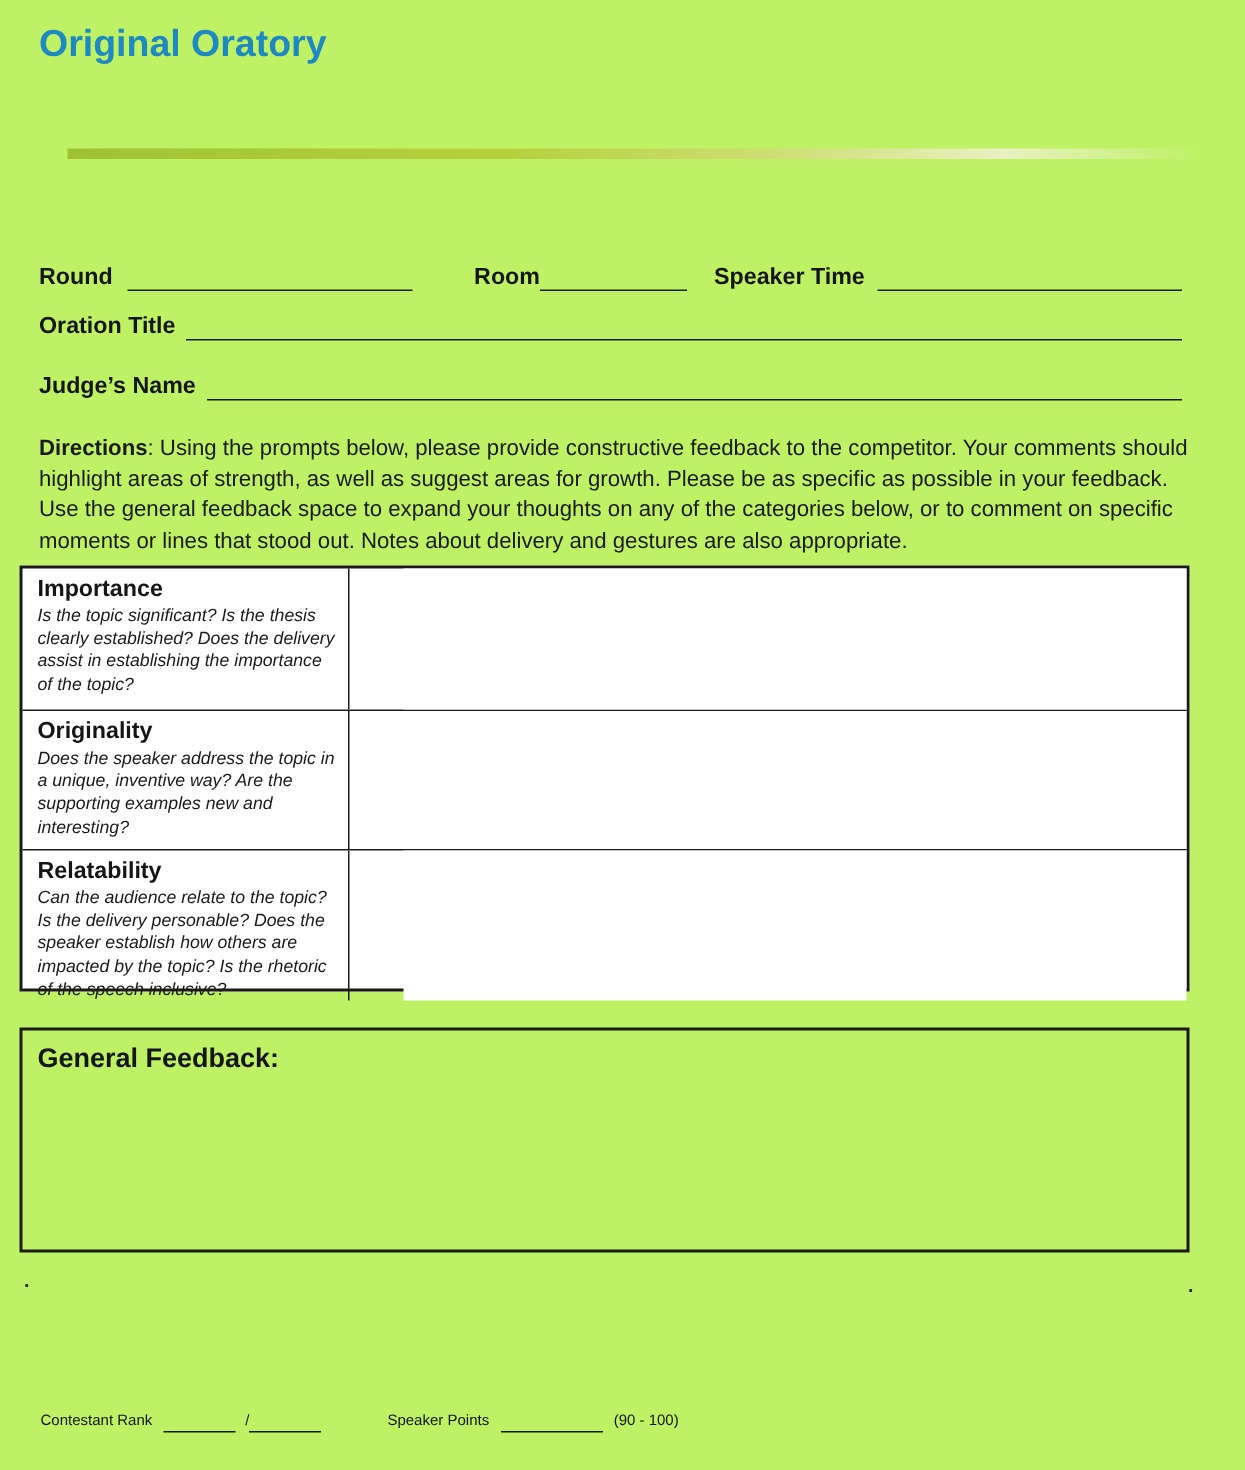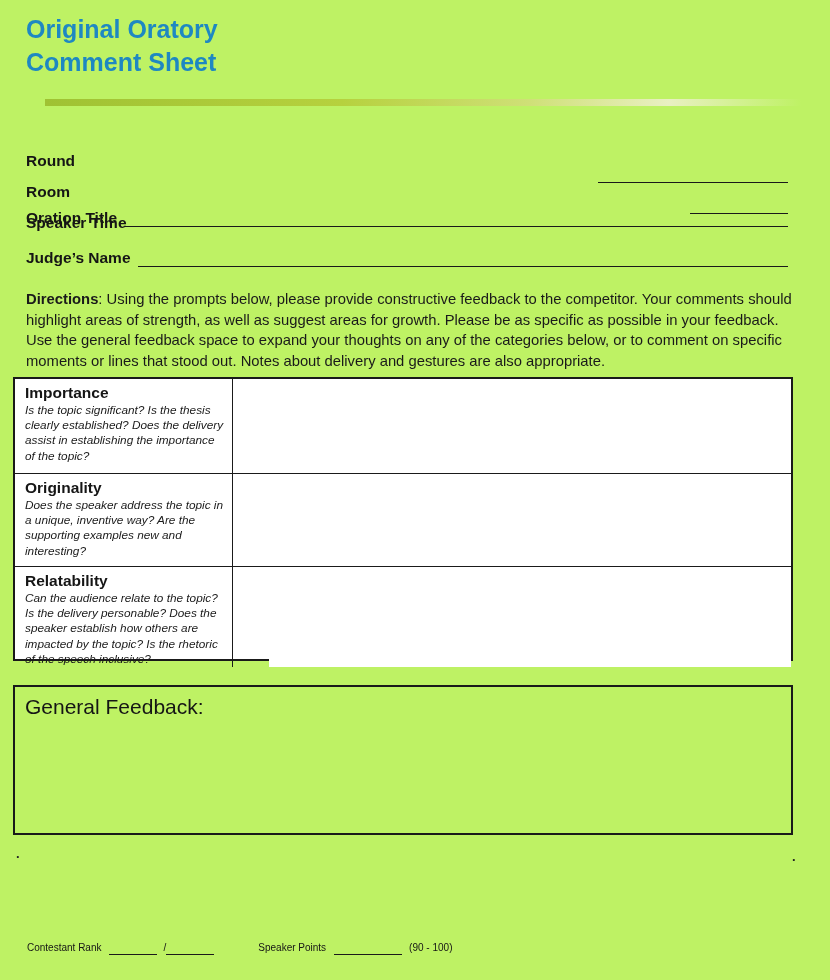--- a/index.html
+++ b/index.html
@@ -61,21 +61,21 @@
   .prompt-cell { border-right:1.6px solid #1a1a1a; padding:4px 8px 0 10px; }
   .rubric-title { font-size:15.5px; font-weight:700; line-height:20px; }
   .rubric-prompt { font-size:11.8px; font-style:italic; line-height:15.2px; color:#1a1a1a; }
   .comment-cell { background:#fff; }
 
   
   .feedback-box {
     position:absolute; left:13px; top:685px; width:780px; height:150px;
     border:2px solid #1a1a1a; padding:8px 10px;
   }
-  .feedback-label { font-size:21px; font-weight:400;text-align:center; }
+  .feedback-label { font-size:18px; font-weight:700;text-align:center; }
 
   
   .stray-dot { position:absolute; font-size:13px; font-weight:700; color:#222; line-height:10px; }
   .dot-left { left:16px; top:849px; }
   .dot-right { left:792px; top:852px; }
 
   
   .footer-row {
     position:absolute; left:27px; top:942px; right:42px;
     display:flex; align-items:baseline;
@@ -83,26 +83,25 @@
   }
   .w48 { width:48px; } .w190 { width:190px; } .w98 { width:98px; } .w289 { width:289px; } .w68 { width:68px; }
 </style>
 </head>
 <body>
 
 <div class="page">
 
   <div class="doc-title">
     <span>Original Oratory</span>
-    <span>Comment Sheet</span>
   </div>
   <div class="accent-bar"></div>
 
 
-  <div class="frow" style="top:152px;flex-direction:column;">
+  <div class="frow" style="top:176px;">
     <span>Round</span>
     <span class="fill w190 ml10"></span>
     <span class="sp40"></span>
     <span>Room</span>
     <span class="fill w98"></span>
     <span class="sp18"></span>
     <span>Speaker Time</span>
     <span class="fill grow ml8"></span>
   </div>
 

